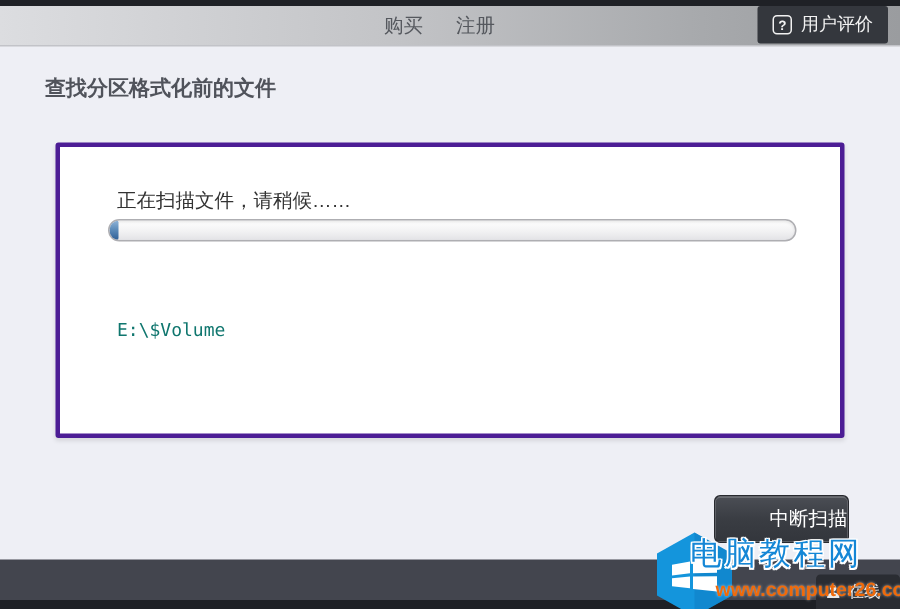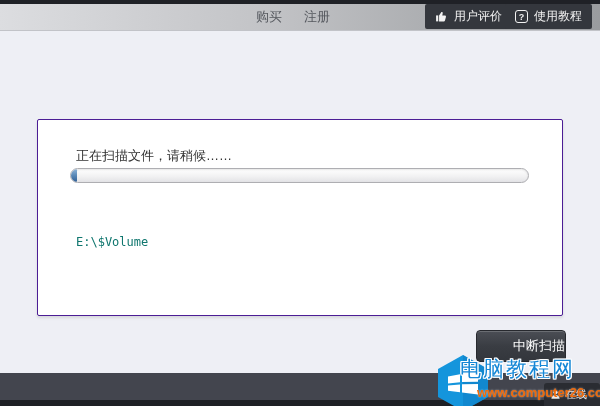--- a/index.html
+++ b/index.html
@@ -21,21 +21,21 @@
   .topbtn.tutorial { right:8px; }
   .thumb-icon svg { display:block; }
   .help-box { display:inline-flex; width:13px; height:13px; border:1px solid #f2f2f2; border-radius:3px;
               align-items:center; justify-content:center; font-size:9px; font-weight:bold; color:#f2f2f2; }
 
   
   .page-title { position:absolute; left:30px; top:50px; font-size:14px; font-weight:bold; color:#50535b; }
 
   
   .panel { position:absolute; left:37px; top:95px; width:526px; height:197px; background:#ffffff;
-           border:1px solid #4c1d95; border-radius:2px; box-shadow:0 2px 3px rgba(0,0,0,0.10);margin-top:24px; }
+           border:3px solid #4c1d95; border-radius:2px; box-shadow:0 2px 3px rgba(0,0,0,0.10); }
   .status-text { position:absolute; left:38px; top:27px; font-size:13px; color:#333333; }
   .progress-track { position:absolute; left:32px; top:48px; width:459px; height:15px;
            border:1px solid #aeaeb2; border-radius:8px;
            background:linear-gradient(to bottom,#ffffff 0%,#f2f2f3 55%,#e3e3e6 100%);
            box-shadow:inset 0 1px 2px rgba(0,0,0,0.10); overflow:hidden; }
   .progress-fill { height:100%; width:1.3%; border-radius:7px 2px 2px 7px;
            background:linear-gradient(to bottom,#8fb4d8 0%,#5d8cba 45%,#2f5f96 100%); }
   .file-label { position:absolute; left:38px; top:93px; font-size:13px; font-weight:bold; color:#1c1c1c; }
   .file-path { position:absolute; left:38px; top:115px; font-size:12px; color:#0f766e;
            font-family:"DejaVu Sans Mono", monospace; }
@@ -71,35 +71,27 @@
 <div class="screen">
 
   <div class="topbar"></div>
   <div class="topstrip"></div>
 
   <div class="topbar-links" style="z-index:4;">
     <a class="toplink">购买</a>
     <a class="toplink">注册</a>
   </div>
 
-  <button class="topbtn reviews">
-    <span class="thumb-icon">
-      <svg width="13" height="13" viewBox="0 0 24 24" fill="#f2f2f2">
-        <path d="M2 10h4v11H2z"></path>
-        <path d="M7.5 21h8.8c1 0 1.9-.7 2.1-1.7l1.8-6.6c.3-1.2-.6-2.4-1.9-2.4h-4.9l.9-4.3c.2-1.1-.6-2.1-1.7-2.1-.6 0-1.1.3-1.4.8L7.5 10.2z"></path>
-      </svg>
-    </span>
+
+  <button class="topbtn tutorial">
+    <span class="help-box">?</span>
     <span>用户评价</span>
   </button>
 
-  <button class="topbtn tutorial">
-    <span class="help-box">?</span>
-    <span>使用教程</span>
-  </button>
-
+  <div class="page-title">查找分区格式化前的文件</div>
 
   <div class="panel">
     <div class="status-text">正在扫描文件，请稍候……</div>
     <div class="progress-track">
       <div class="progress-fill" style="width: 1.3%;"></div>
     </div>
     <div class="file-path">E:\$Volume</div>
   </div>
 
   <button class="stop-btn">中断扫描</button>

